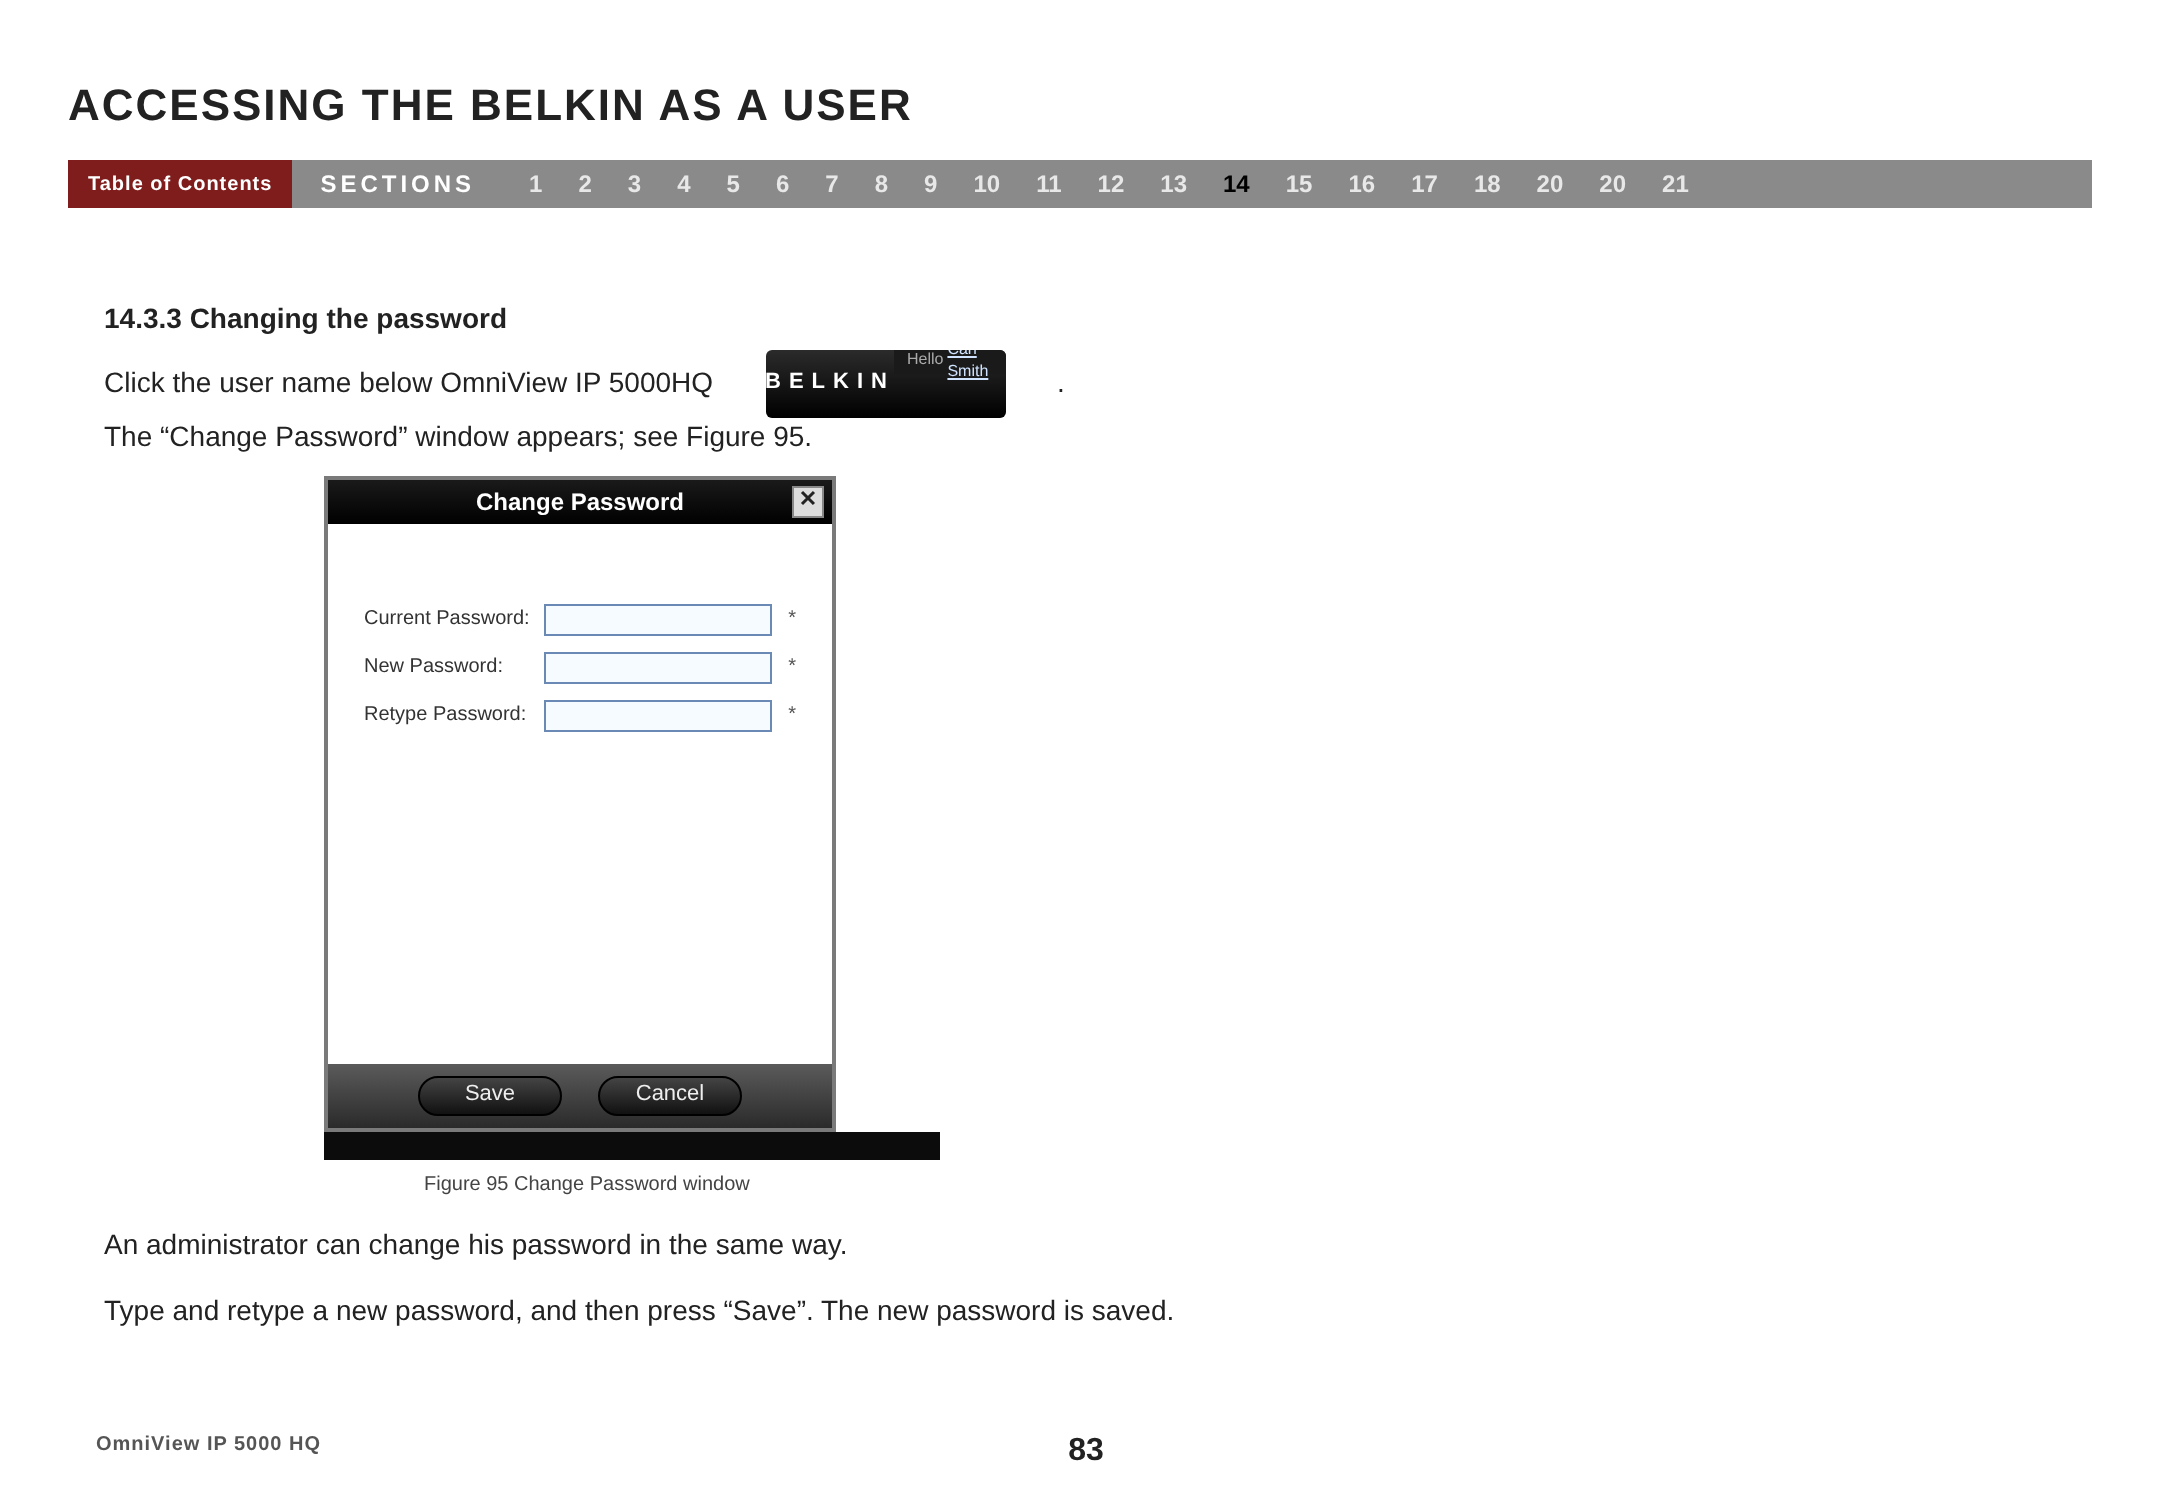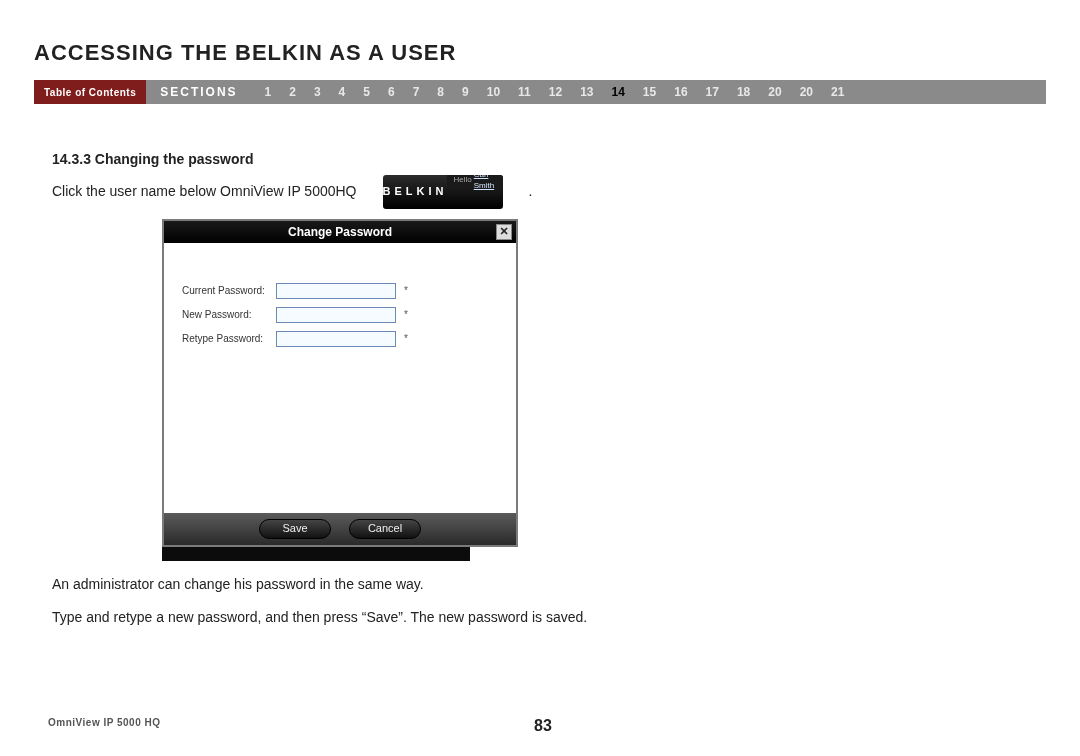--- a/index.html
+++ b/index.html
@@ -111,21 +111,21 @@
     padding-left:6px;
     color:#cfe3ff;
   }
   .belkin-hello { color:#aaa; margin-right:2px; }
 
   .figure-wrap {
     margin: 10px 0 4px 110px;
     width: 308px;
   }
   .dialog {
-    width: 356px;
+    width: 256px;
     border: 2px solid #7a7a7a;
     background: #fff;
     box-shadow: 0 0 0 1px #000 inset;
   }
   .dialog-titlebar {
     background: linear-gradient(#1a1a1a,#000);
     color: #fff;
     height: 22px;
     display:flex;
     align-items:center;
@@ -266,20 +266,21 @@
       <span>Click the user name below OmniView IP 5000HQ</span>
       <span class="belkin-badge">
         <span class="belkin-top">BELKIN</span>
         <span class="belkin-bottom">
           <span class="belkin-hello">Hello</span>
           <span style="text-decoration:underline">Carl Smith</span>
         </span>
       </span>
       <span>.</span>
     </div>
+    <div>The “Change Password” window appears; see Figure 95.</div>
 
     <div class="figure-wrap">
       <div class="dialog">
         <div class="dialog-titlebar">
           <span>Change Password</span>
           <span class="dialog-close">✕</span>
         </div>
         <div class="dialog-body" id="dialog-body">
             <div class="field-row">
               <span class="field-label">Current Password:</span>
@@ -296,20 +297,21 @@
               <span class="field-input"></span>
               <span class="field-star">*</span>
             </div>
           </div>
         <div class="dialog-footer">
           <div class="dlg-btn">Save</div>
           <div class="dlg-btn">Cancel</div>
         </div>
       </div>
       <div class="dialog-bottom-shadow"></div>
+      <div class="figure-caption">Figure 95 Change Password window</div>
     </div>
 
     <div class="body-para">An administrator can change his password in the same way.</div>
     <div class="body-para">Type and retype a new password, and then press “Save”. The new password is saved.</div>
   </div>
 </div>
 
 <div class="footer">
   <span class="footer-product">OmniView IP 5000 HQ</span>
   <span class="footer-page">83</span>

